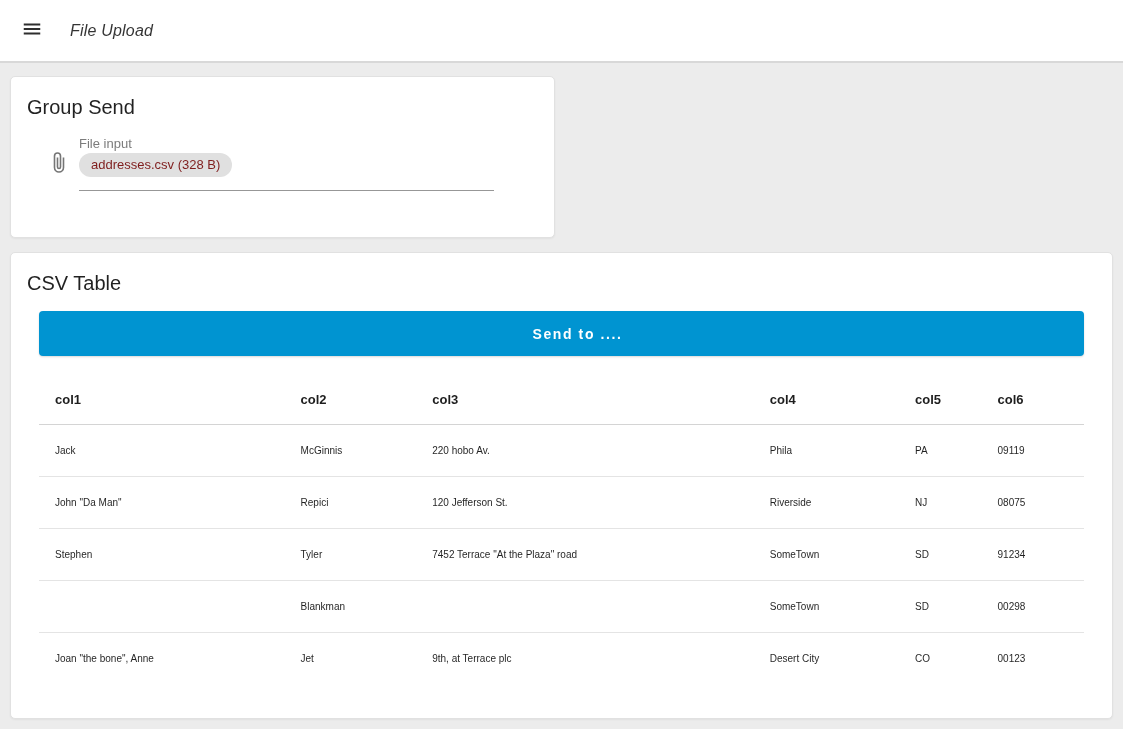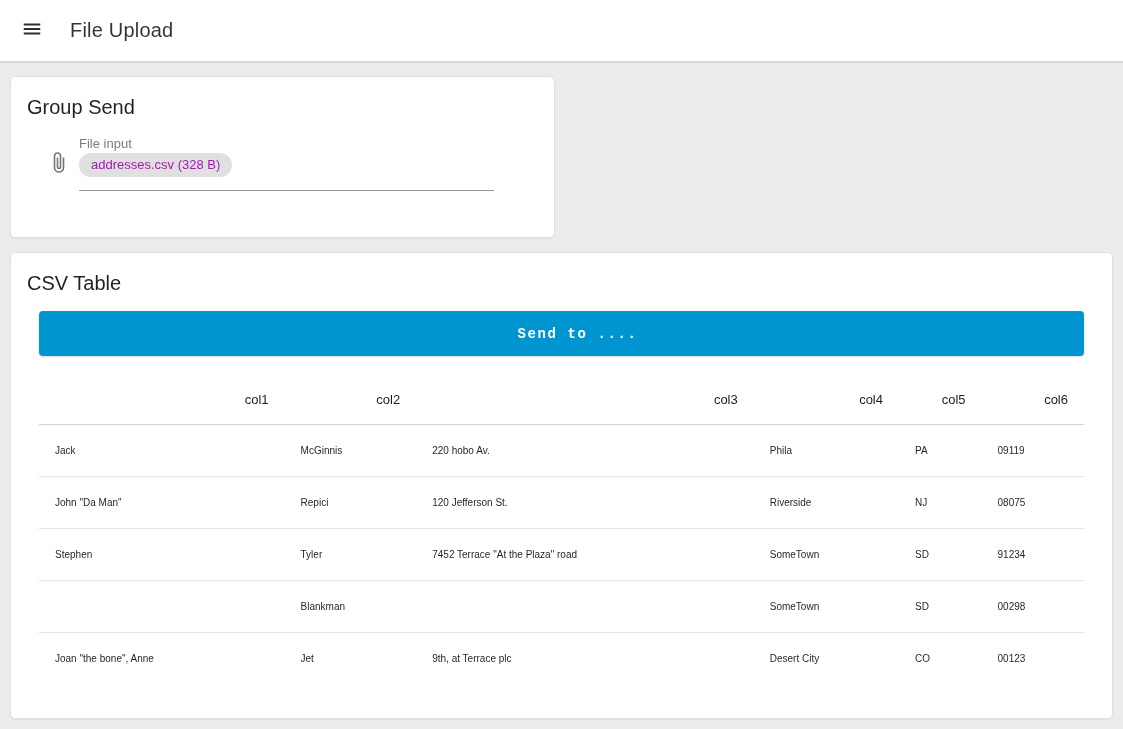--- a/index.html
+++ b/index.html
@@ -19,24 +19,25 @@
     display: flex; align-items: center;
     padding: 0 20px;
   }
   .menu-btn {
     background: none; border: none; padding: 0;
     width: 24px; height: 24px; cursor: pointer;
     display: flex; align-items: center; justify-content: center;
     color: #2e2e2e;
   }
   .app-title {
-    font-size: 20px; font-weight: 400;
+    font-size: 16px; font-weight: 400;
     color: rgba(0,0,0,0.8);
     margin-left: 26px;
     letter-spacing: 0.2px;
+    font-style: italic;
   }
 
   
   .main { padding: 13px 10px 10px; }
   .card {
     background: #ffffff;
     border: 1px solid #e1e1e1;
     border-radius: 5px;
     box-shadow: 0 1px 2px rgba(0,0,0,0.05);
   }
@@ -62,52 +63,52 @@
     display: block;
     font-size: 13px; color: #7c7c7c;
     margin-bottom: 2px; line-height: 14px;
   }
   .chip {
     display: inline-block;
     height: 24px; line-height: 24px;
     padding: 0 12px;
     background: #e0e0e0;
     border-radius: 12px;
-    font-size: 13px; color: #a21caf;
+    font-size: 13px; color: #7f1d1d;
     max-width: 100%; overflow: hidden;
     white-space: nowrap; cursor: pointer;
   }
   .input-underline {
     border-bottom: 1px solid #979797;
     margin-top: 9px;
   }
 
   
   .table-card { width: 1103px; min-height: 467px; }
   .card-body { padding: 14px 28px 16px; }
   .send-btn {
     display: block; width: 100%; height: 45px;
     background: #0094d1; color: #ffffff;
     border: none; border-radius: 4px;
-    font-family: Liberation Mono, monospace;
+    font-family: Liberation Sans, sans-serif;
     font-size: 14px; font-weight: 700;
     letter-spacing: 1.6px;
     cursor: pointer;
     box-shadow: 0 1px 2px rgba(0,0,0,0.15);
     padding-left: 38px;
   }
   table.csv {
     width: 100%;
     border-collapse: collapse;
     margin-top: 20px;
     table-layout: fixed;
   }
   table.csv th {
-    text-align: right;
-    font-size: 13px; font-weight: 400;
+    text-align: left;
+    font-size: 13px; font-weight: 700;
     color: #1e1e1e;
     height: 48px; padding: 0 16px;
     border-bottom: 1px solid #d4d4d4;
     white-space: nowrap;
   }
   table.csv td {
     font-size: 10px;
     color: rgba(0,0,0,0.87);
     height: 52px; padding: 0 16px;
     border-bottom: 1px solid #e4e4e4;

